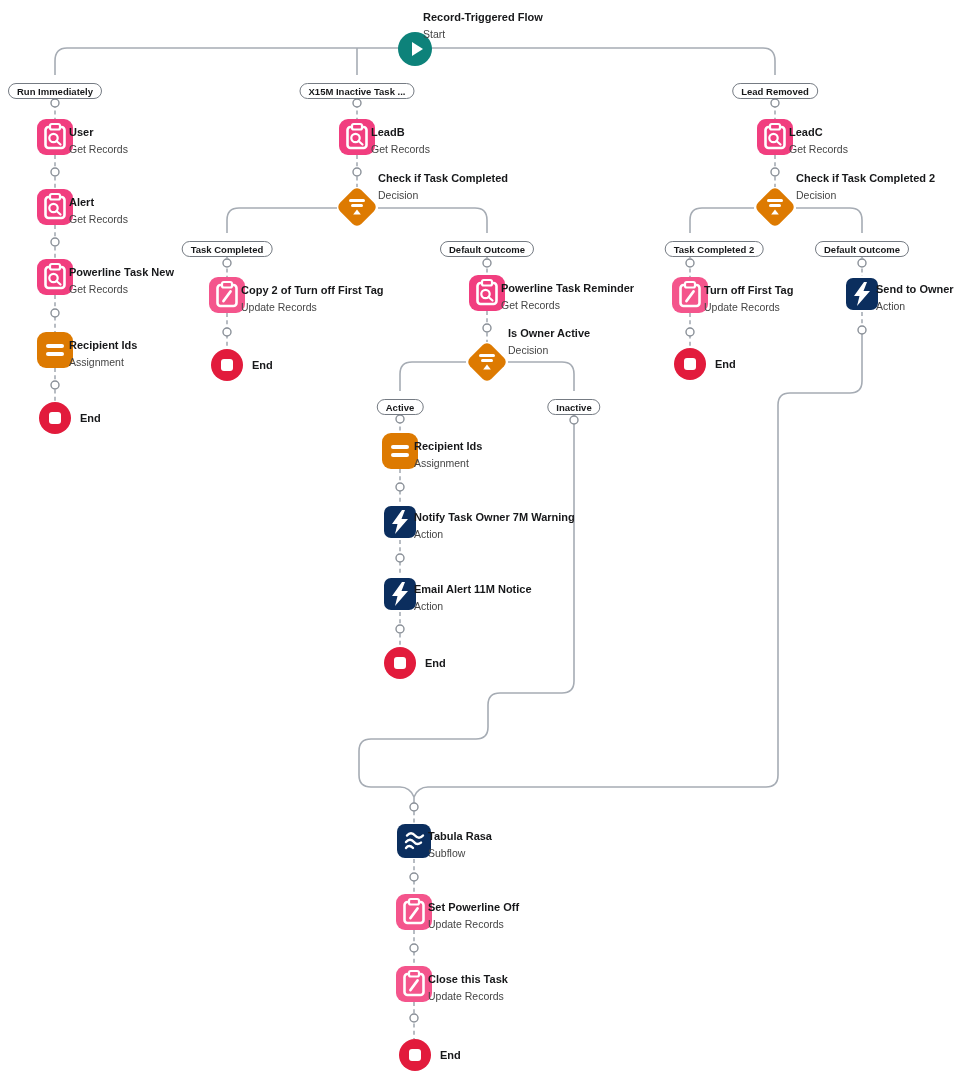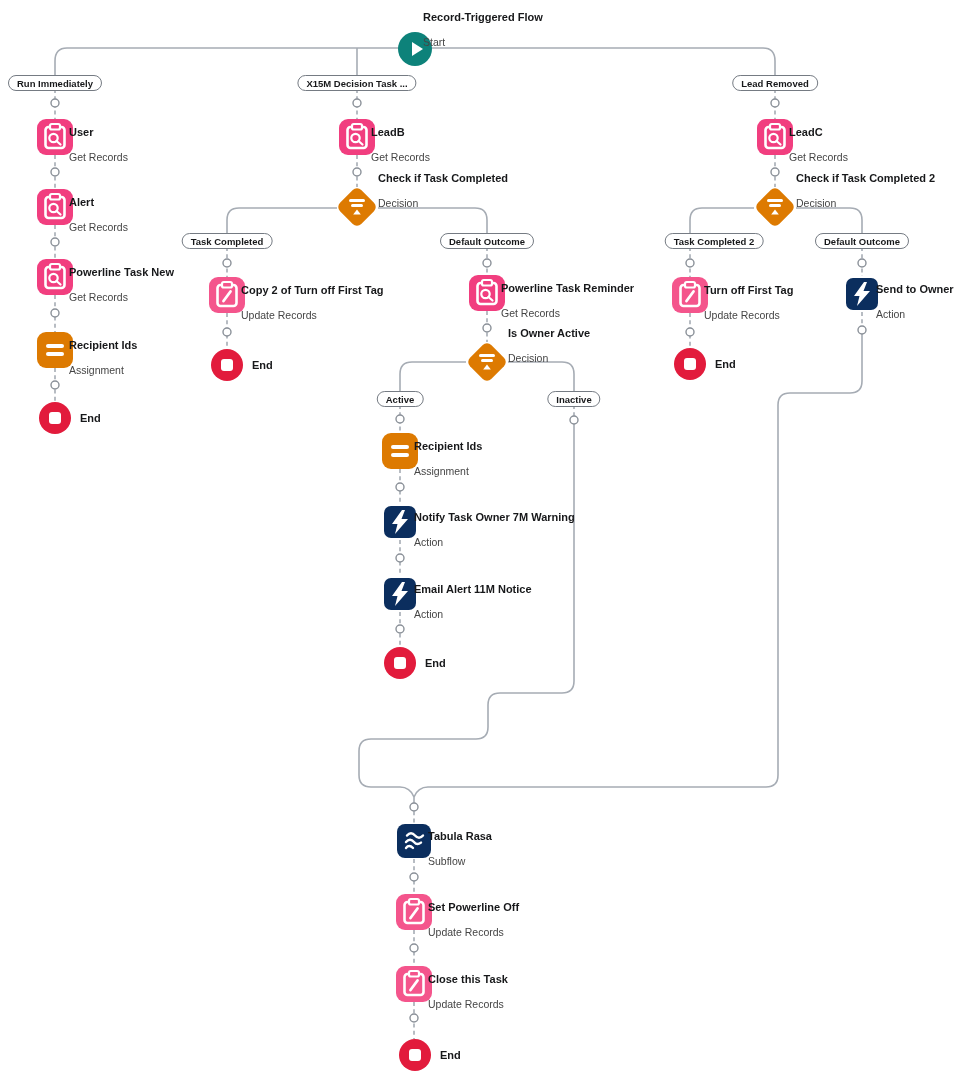--- a/index.html
+++ b/index.html
@@ -5,38 +5,38 @@
   html,body{margin:0;padding:0;background:#fff;}
   .canvas{position:relative;width:964px;height:1080px;background:#ffffff;overflow:hidden;
           font-family:"Liberation Sans",sans-serif;}
   svg.wires{position:absolute;left:0;top:0;}
   .wire{fill:none;stroke:#A6ACB4;stroke-width:1.6;}
   .wire.dash{stroke-dasharray:4 3.2;}
   .addc{fill:#ffffff;stroke:#8A9098;stroke-width:1.4;}
 
   .pill{position:absolute;transform:translateX(-50%);background:#fff;border:1.4px solid #757B83;
         border-radius:10px;padding:1.5px 8px;font-size:9.5px;line-height:11px;font-weight:700;
-        color:#17181A;white-space:nowrap;z-index:3;}
+        color:#17181A;white-space:nowrap;z-index:3;margin-top:8px;}
 
   .node{position:absolute;width:0;height:0;z-index:2;}
   .icon{position:absolute;transform:translate(-50%,-50%);display:flex;align-items:center;
         justify-content:center;box-sizing:border-box;}
   .sq36{width:36px;height:36px;border-radius:9px;}
   .sq34{width:34px;height:34px;border-radius:8px;}
   .sq32{width:32px;height:32px;border-radius:7px;}
   .diamond{width:30px;height:30px;border-radius:6px;transform:translate(-50%,-50%) rotate(45deg);}
   .dglyph{position:absolute;transform:translate(-50%,-50%);}
   .endc{width:32px;height:32px;border-radius:50%;position:relative;}
   .endc::after{content:"";position:absolute;left:50%;top:50%;width:12px;height:12px;
         transform:translate(-50%,-50%);background:#fff;border-radius:3px;}
   .startc{width:34px;height:34px;border-radius:50%;}
 
   .lbl{position:absolute;white-space:nowrap;}
   .lbl .t{display:block;font-size:11px;line-height:12px;font-weight:700;color:#17181A;}
-  .lbl .s{display:block;font-size:10.5px;line-height:12px;font-weight:400;color:#454545;margin-top:13px;}
+  .lbl .s{display:block;font-size:10.5px;line-height:12px;font-weight:400;color:#454545;margin-top:5px;}
   .lbl.side{left:14px;top:-11px;}
   .lbl.above{left:21px;top:-35px;}
   .lbl.endl{left:25px;top:-6px;}
   .lbl.startl{left:8px;top:-38px;}
 </style>
 </head>
 <body>
 
 <div class="canvas">
 
@@ -89,21 +89,21 @@
     <circle class="addc" cx="862" cy="263" r="4"></circle>
     <circle class="addc" cx="862" cy="330" r="4"></circle>
     <circle class="addc" cx="414" cy="807" r="4"></circle>
     <circle class="addc" cx="414" cy="877" r="4"></circle>
     <circle class="addc" cx="414" cy="948" r="4"></circle>
     <circle class="addc" cx="414" cy="1018" r="4"></circle>
   </g>
 </svg>
 
 <div class="pill" style="left:55px;top:75px">Run Immediately</div>
-<div class="pill" style="left:357px;top:75px">X15M Decision Task ...</div>
+<div class="pill" style="left:357px;top:75px">X15M Inactive Task ...</div>
 <div class="pill" style="left:775px;top:75px">Lead Removed</div>
 <div class="pill" style="left:227px;top:233px">Task Completed</div>
 <div class="pill" style="left:487px;top:233px">Default Outcome</div>
 <div class="pill" style="left:400px;top:391px">Active</div>
 <div class="pill" style="left:574px;top:391px">Inactive</div>
 <div class="pill" style="left:714px;top:233px">Task Completed 2</div>
 <div class="pill" style="left:862px;top:233px">Default Outcome</div>
 
 <div class="node" style="left:415px;top:49px">
   <span class="icon startc" style="background:#0D827A">

